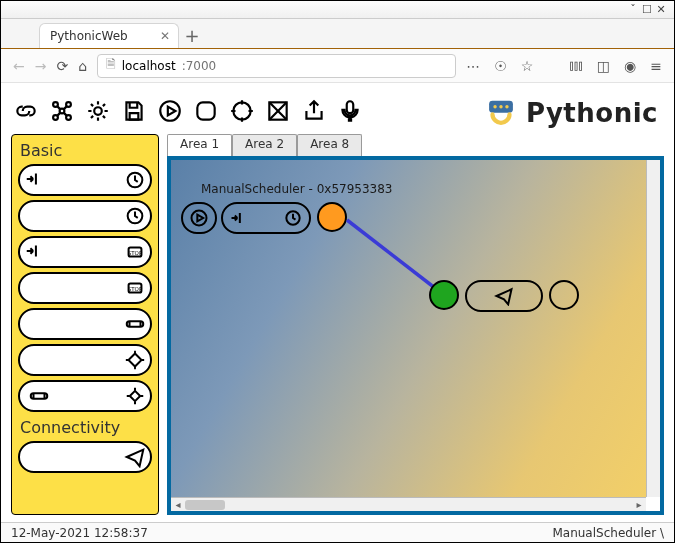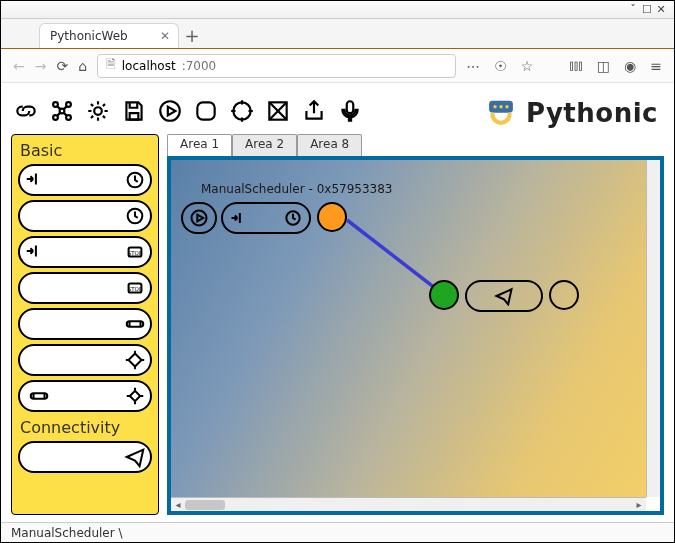--- a/index.html
+++ b/index.html
@@ -277,14 +277,15 @@
           <span class="arr" style="left:0">◂</span>
           <div class="thumb"></div>
           <span class="arr" style="right:0">▸</span>
         </div>
       </div>
     </div>
   </div>
 </div>
 
 <div class="statusbar">
+  <span>12-May-2021 12:58:37</span>
   <span>ManualScheduler \</span>
 </div>
 
 </body></html>

